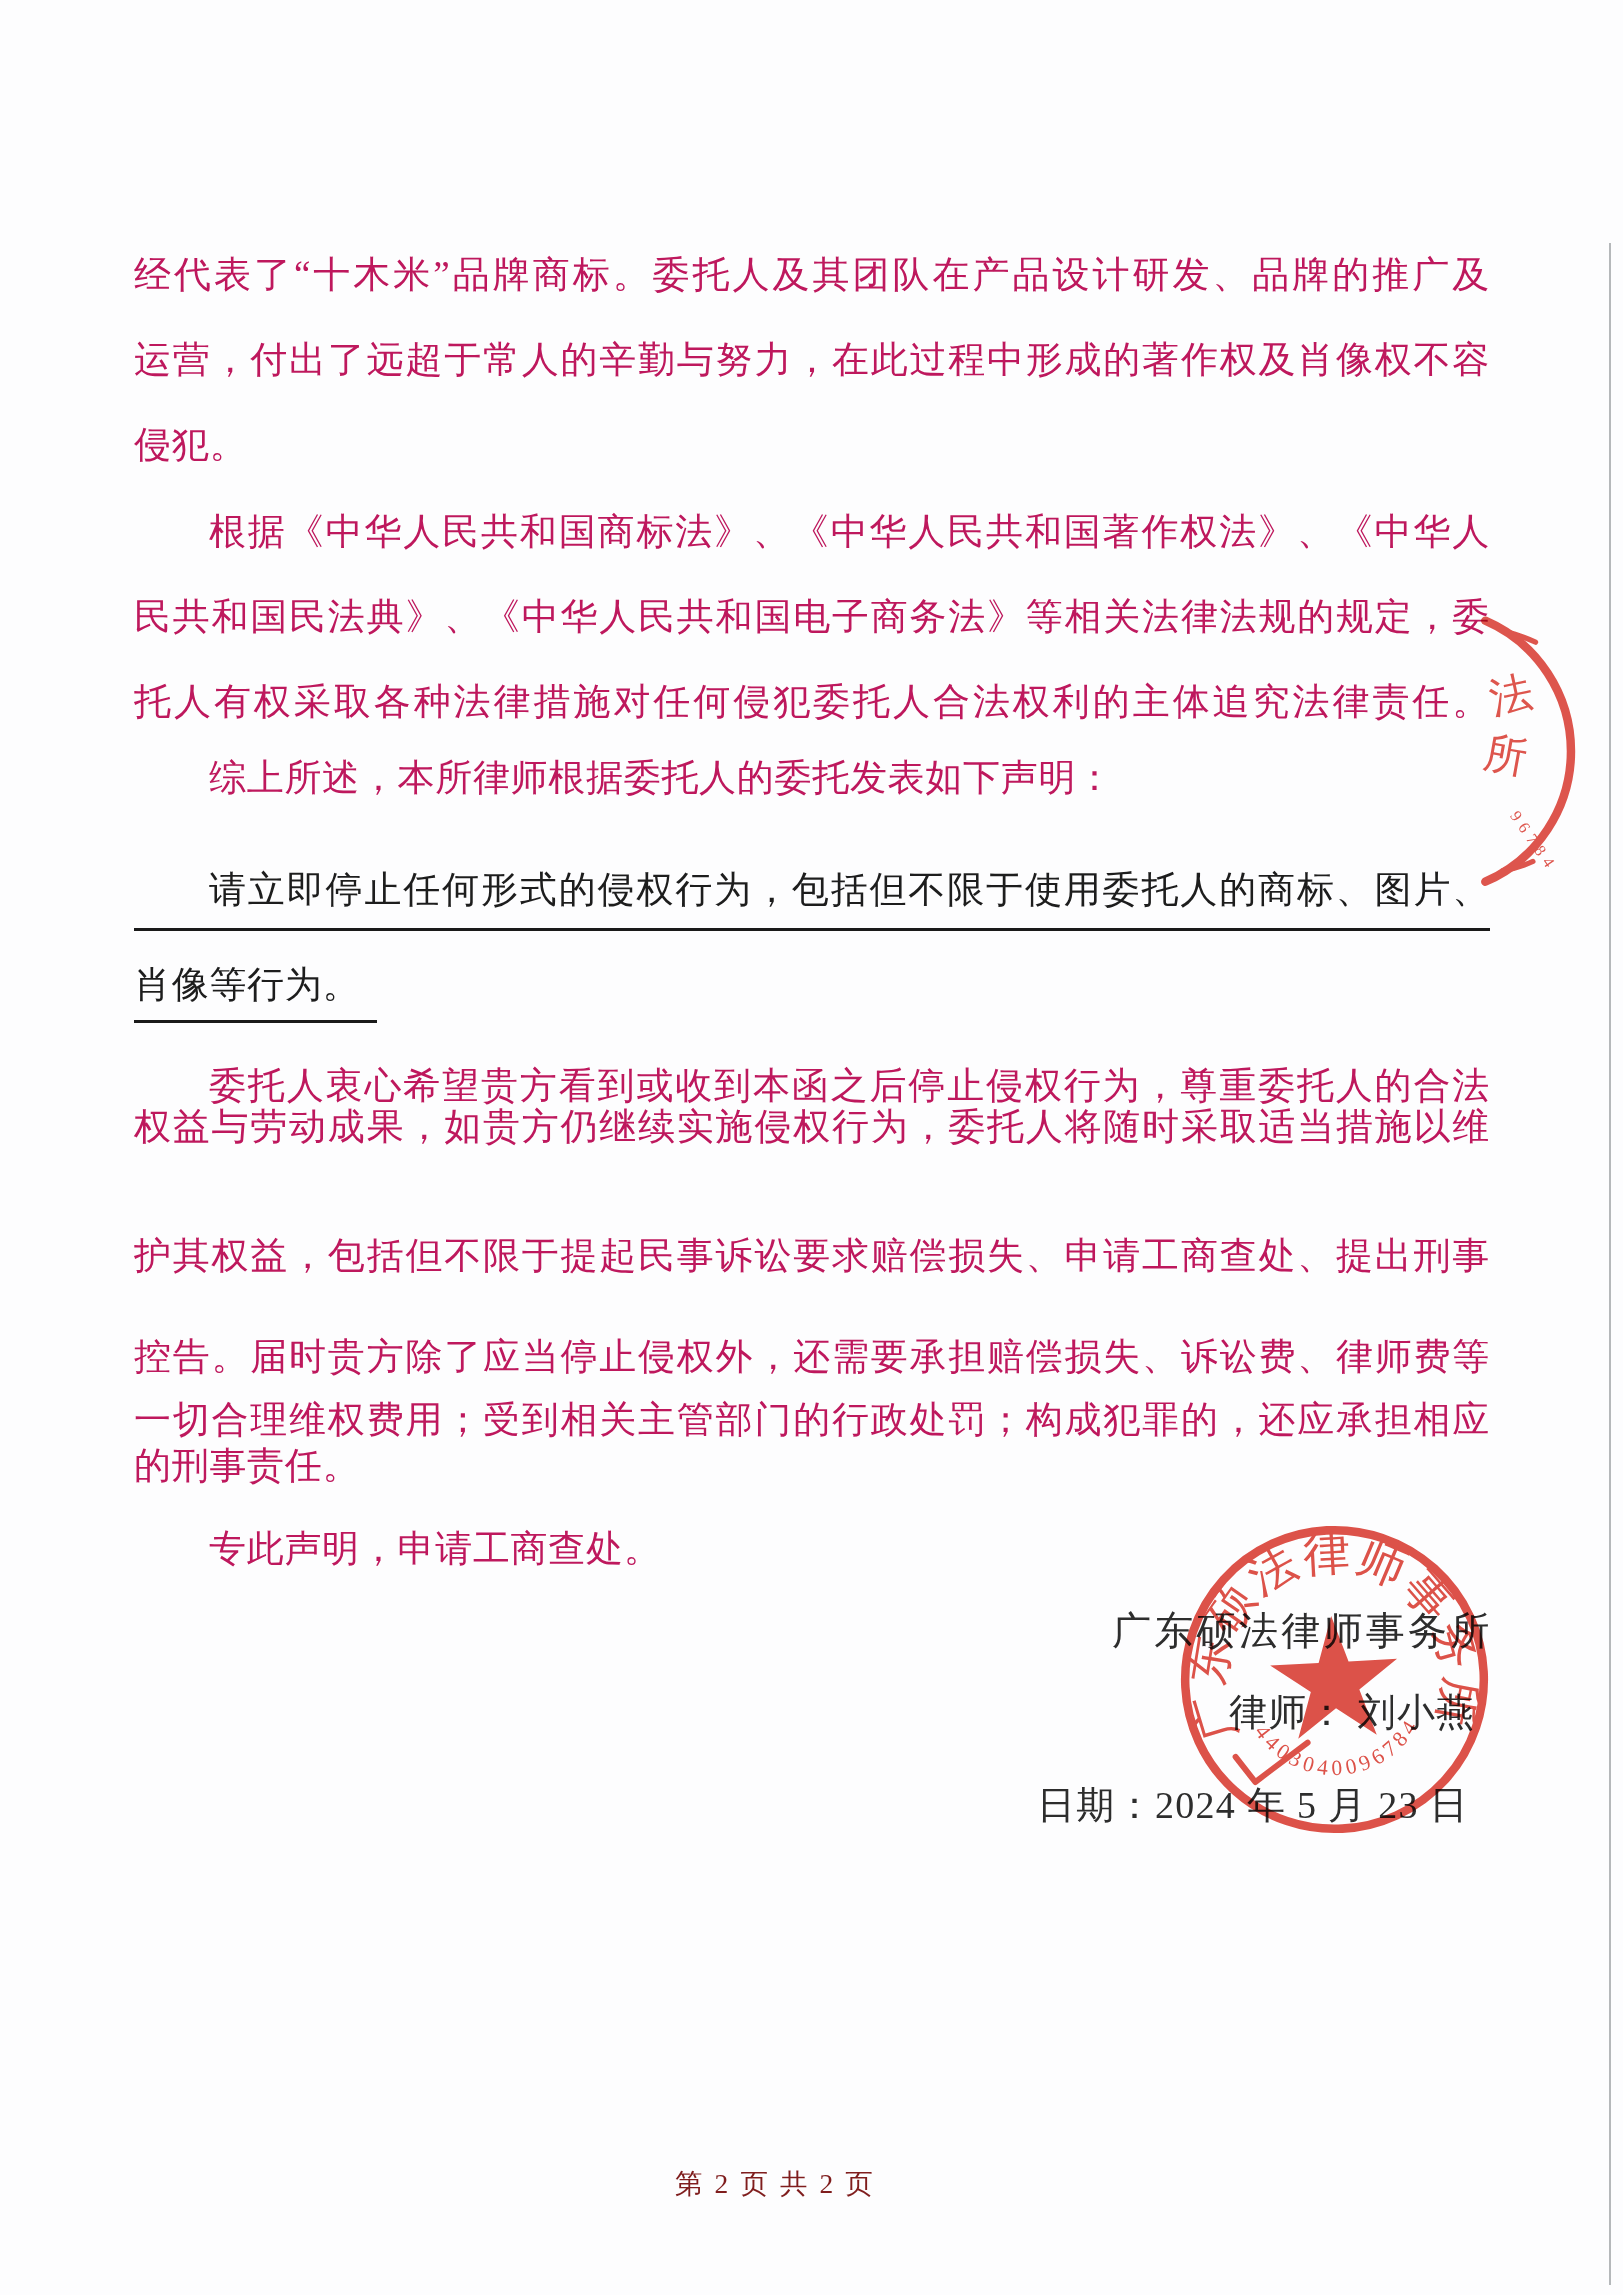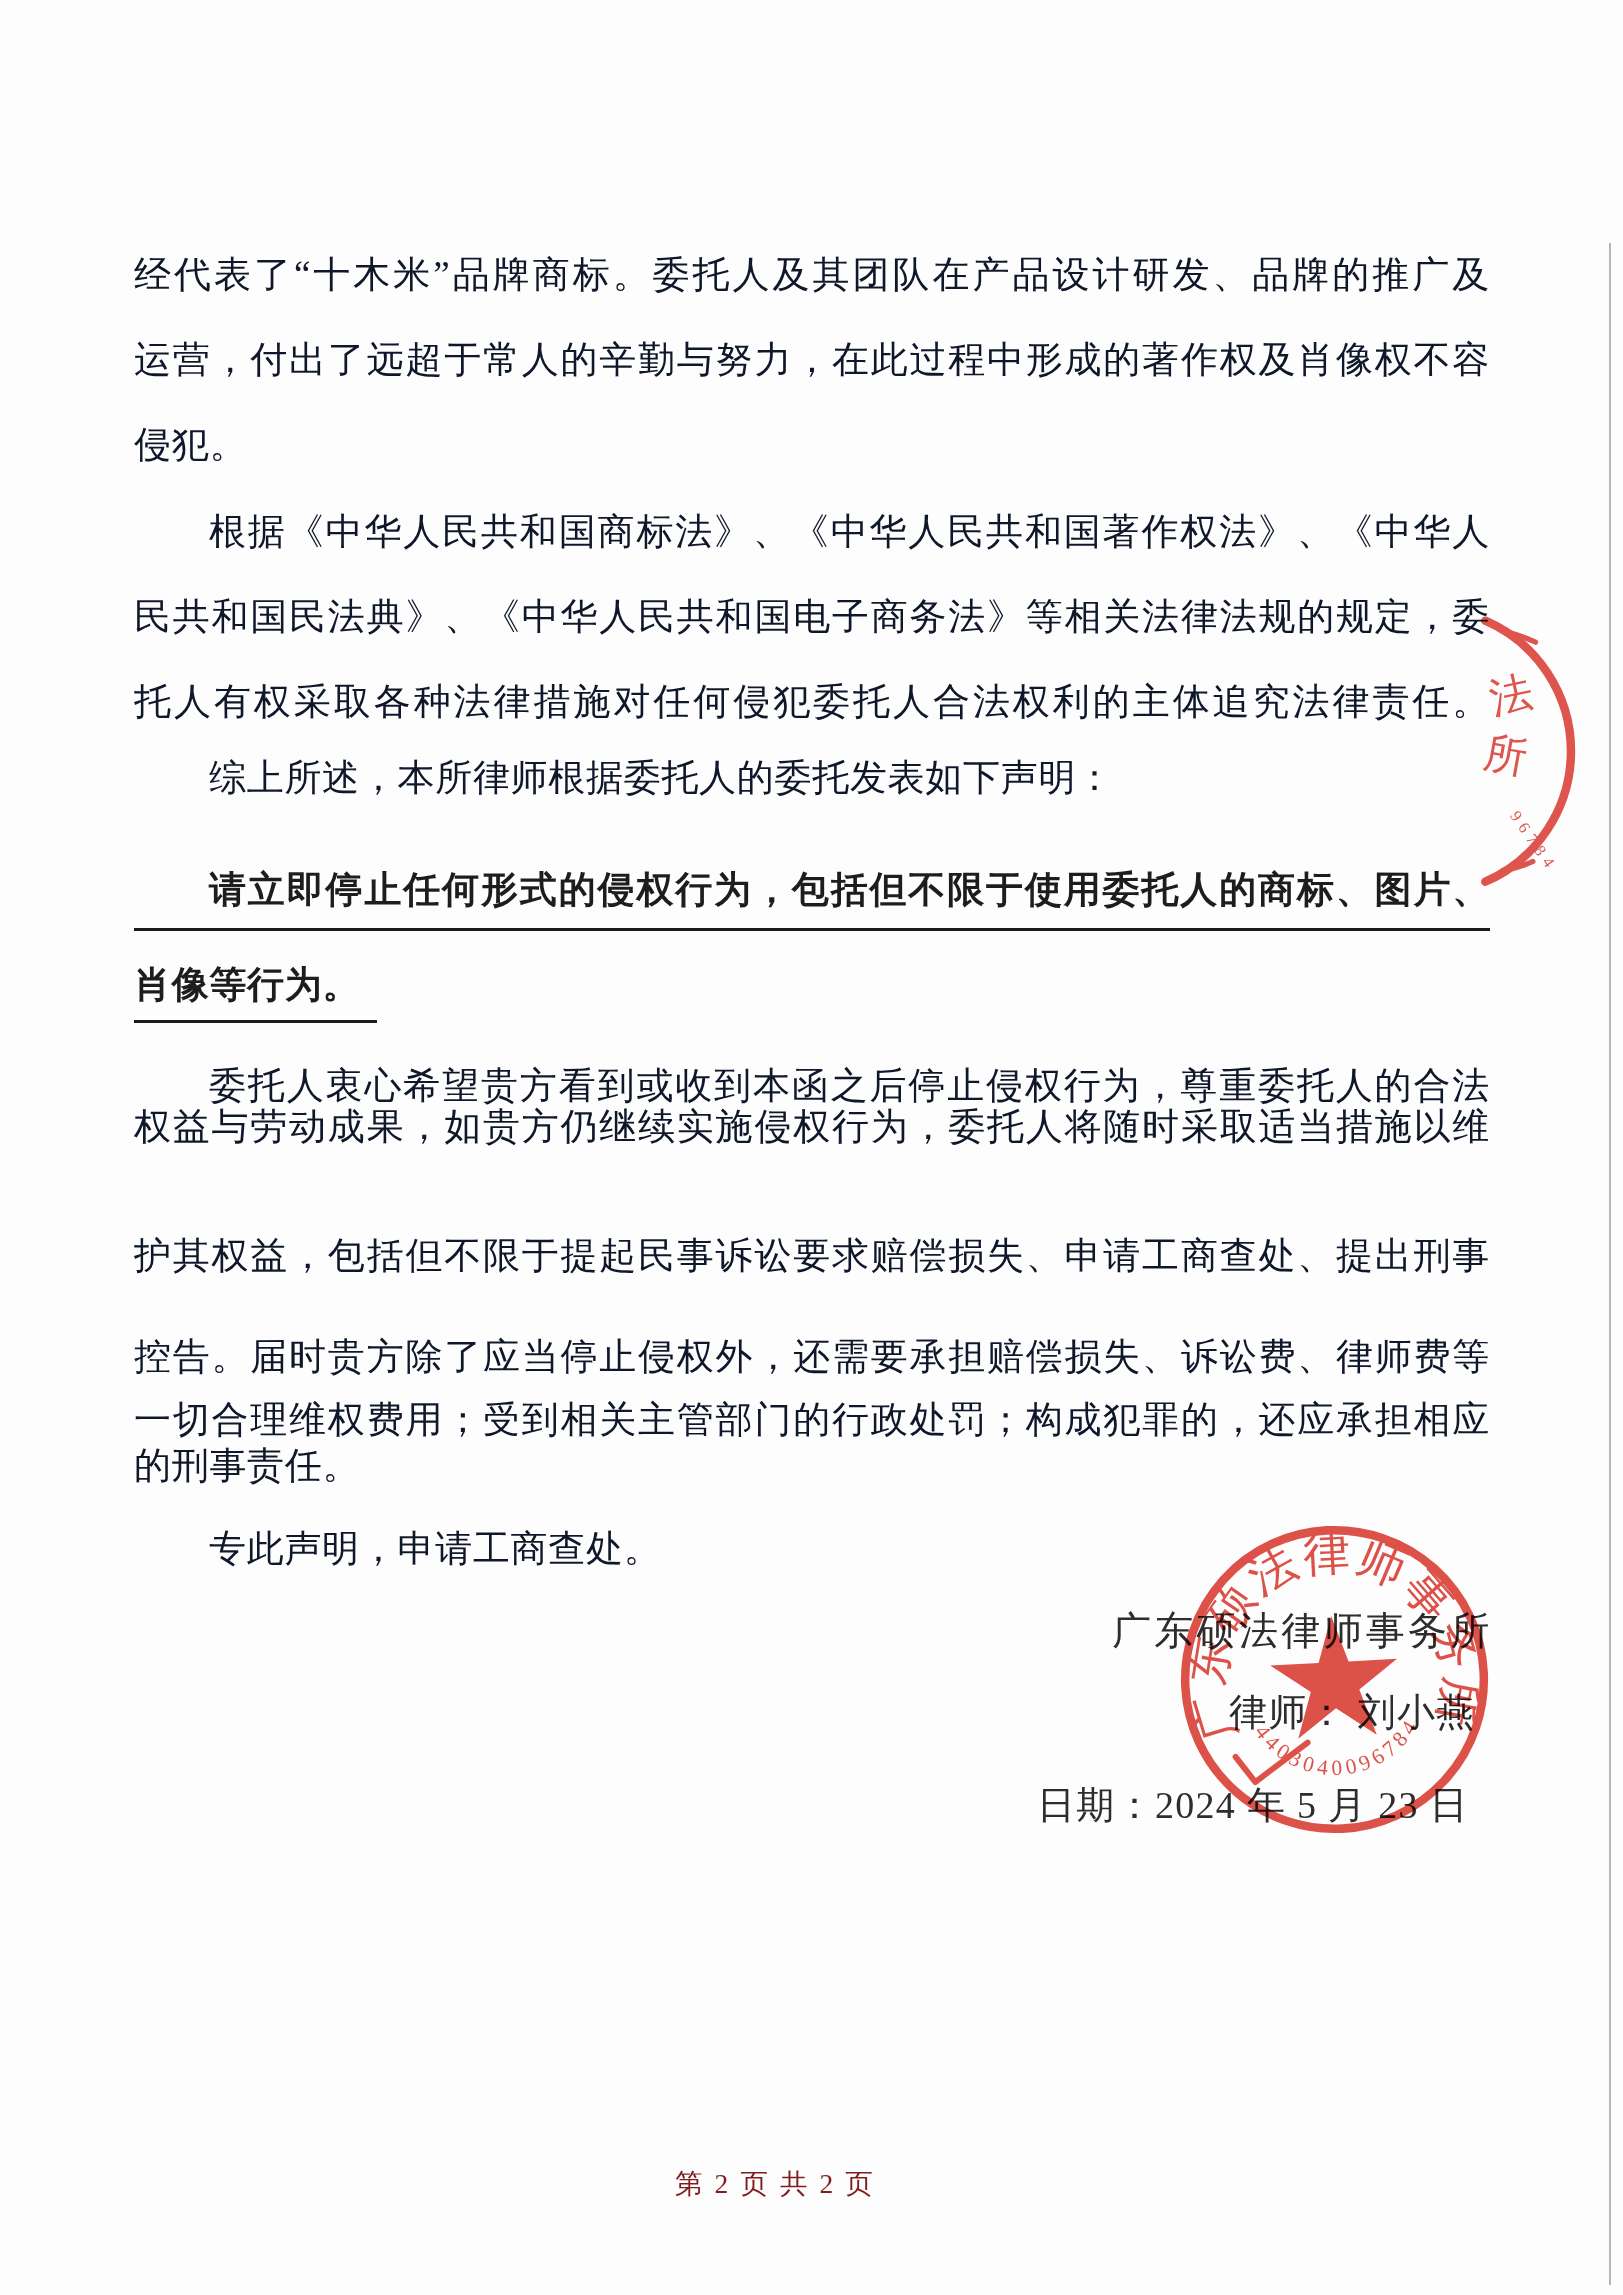--- a/index.html
+++ b/index.html
@@ -7,26 +7,26 @@
     width:1623px;height:2295px;position:relative;overflow:hidden;
     background:#fcfcfd;
     font-family:"Liberation Serif","DejaVu Serif",serif;
     color:#2d2d2d;
   }
   .page{position:absolute;inset:0;background:#fdfdfe;}
   
   .line{
     position:absolute;left:134px;width:1356px;
     font-size:37px;line-height:1.25;white-space:normal;
-    color:#0f172a;
+    color:#be185d;
     letter-spacing:0.7px;
   }
   .full{text-align:justify;text-align-last:justify;}
   .indent{text-indent:75px;}
-  .emph{font-weight:bold;color:#1d1d1d;}
+  .emph{font-weight:normal;color:#1d1d1d;}
   .uline-full{border-bottom:3.9px solid #1a1a1a;padding-bottom:14.4px;}
   .uline-span{display:inline-block;border-bottom:3.9px solid #1a1a1a;padding-bottom:11.8px;padding-right:17px;}
   
   .sig{position:absolute;font-size:38px;color:#2d2d2d;white-space:nowrap;}
   .sig.firm{left:1112px;top:1604px;font-size:39px;letter-spacing:3.3px;}
   .sig.lawyer{left:1229px;top:1687px;letter-spacing:1.3px;}
   .sig.date{left:1037px;top:1780px;letter-spacing:1.3px;}
   
   .footer{
     position:absolute;left:675px;top:2166px;

